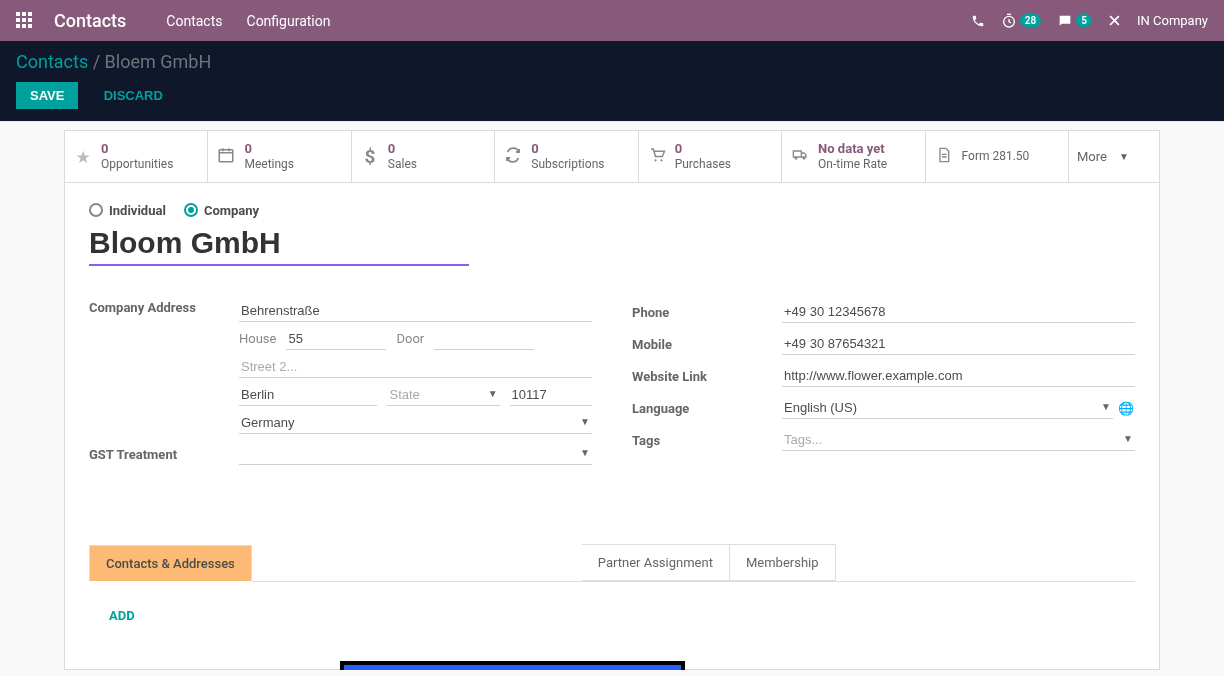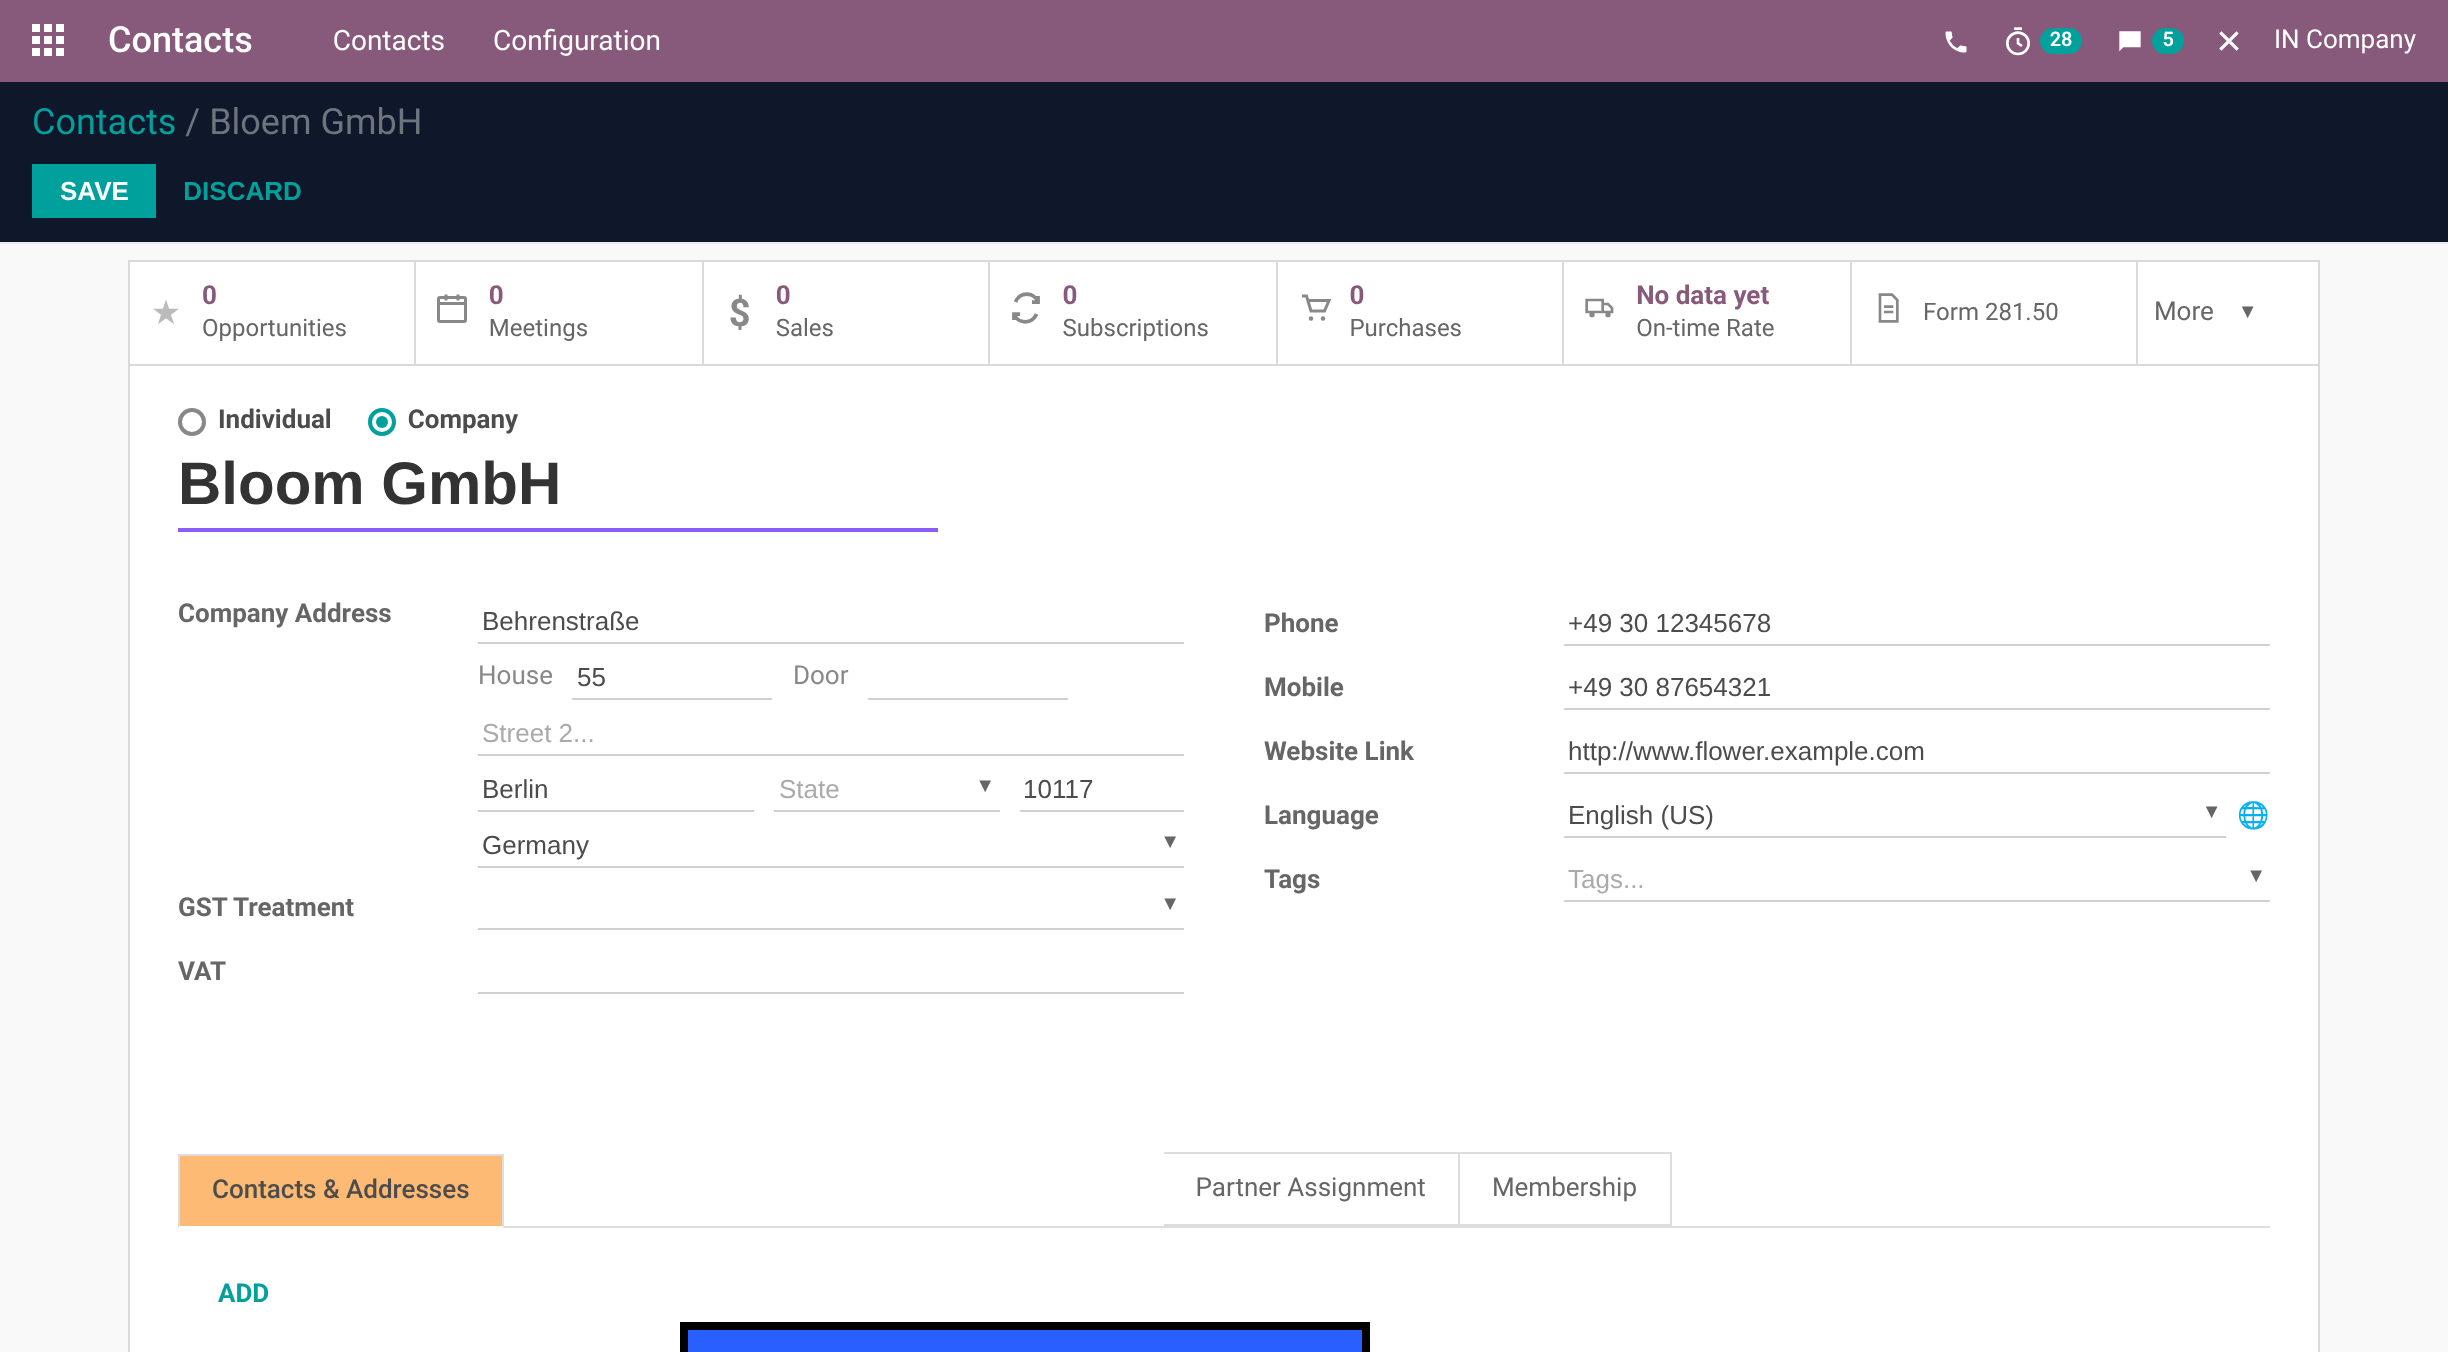--- a/index.html
+++ b/index.html
@@ -10,34 +10,34 @@
   .topbar .brand { font-size: 18px; font-weight: 500; margin-right: 40px; }
   .topbar .nav-item { margin-right: 24px; font-size: 14px; cursor:pointer; }
   .topbar .spacer { flex: 1; }
   .topbar .right-item { margin-left: 16px; display:flex; align-items:center; position:relative; cursor:pointer; }
   .badge { background:#00A09D; color:#fff; font-size:10px; border-radius:8px; padding:1px 5px; margin-left:3px; font-weight:600; }
   .breadcrumb-bar { background:#0f172a; padding: 10px 16px 0 16px; border-bottom:1px solid #e9ecef; }
   .breadcrumb { font-size: 18px; color:#6c757d; }
   .breadcrumb a { color:#00A09D; text-decoration:none; }
   .action-row { padding: 10px 0 12px 0; }
   .btn-save { background:#00A09D; color:#fff; border:none; padding:6px 14px; font-weight:600; font-size:13px; cursor:pointer; margin-right:10px; }
-  .btn-discard { color:#00A09D; background:none; border:none; font-weight:600; font-size:13px; cursor:pointer; }
+  .btn-discard { color:#00A09D; background:none; border:none; font-weight:600; font-size:13px; cursor:pointer;margin-left:12px; }
   .sheet-wrap { padding: 0 8px; display:flex; justify-content:center; }
   .sheet { background:#fff; width:1096px; border:1px solid #d8dadd; margin-top:8px; position:relative; }
   .stat-row { display:flex; border-bottom:1px solid #d8dadd; }
   .stat-btn { flex:1; border-right:1px solid #d8dadd; padding:10px 8px; display:flex; align-items:center; gap:8px; cursor:pointer; min-height:46px; }
   .stat-btn:last-child { border-right:none; }
   .stat-icon { color:#888; font-size:17px; width:20px; text-align:center; flex-shrink:0; }
   .stat-text { line-height:1.25; font-size:12px; }
   .stat-num { font-weight:700; color:#875A7B; font-size:13px; }
   .stat-label { color:#666; }
   .stat-more { flex:0 0 90px; color:#666; }
   .form-body { padding: 20px 24px; }
   .type-row { display:flex; align-items:center; gap:18px; margin-bottom:6px; }
-  .radio-wrap { display:flex; align-items:center; gap:6px; font-weight:700; color:#4c4c4c; font-size:13px; }
+  .radio-wrap { display:flex; align-items:flex-start; gap:6px; font-weight:700; color:#4c4c4c; font-size:13px; }
   .radio-circle { width:14px; height:14px; border:2px solid #888; border-radius:50%; display:inline-block; position:relative; }
   .radio-circle.sel { border-color:#00A09D; }
   .radio-circle.sel::after { content:""; position:absolute; inset:2px; background:#00A09D; border-radius:50%; }
   .name-input { font-size:30px; font-weight:600; color:#333; border:none; border-bottom:2px solid #8b5cf6; padding:2px 0 4px 0; width:380px; outline:none; }
   .avatar-box { position:absolute; right:20px; top:60px; width:92px; height:92px; border:1px solid #ddd; padding:4px; background:#fff; }
   .avatar-box svg { width:100%; height:100%; }
   .cols { display:flex; gap:40px; margin-top:34px; }
   .col { flex:1; }
   .frow { display:flex; align-items:center; margin-bottom:8px; min-height:24px; }
   .flabel { width:150px; font-weight:700; color:#666; font-size:13px; flex-shrink:0; }
@@ -236,24 +236,20 @@
               </div>
             </div>
           </div>
           <div class="frow">
             <div class="flabel">GST Treatment</div>
             <div class="sel-wrap">
               <input class="finput" style="">
               <span class="sel-caret">▼</span>
             </div>
           </div>
-          <div class="frow">
-            <div class="flabel">VAT</div>
-            <input class="finput" style="">
-          </div>
         </div>
 
         <div class="col">
           <div class="frow">
               <div class="flabel">Phone</div>
               <input class="finput" value="+49 30 12345678" style="">
             </div>
           <div class="frow">
               <div class="flabel">Mobile</div>
               <input class="finput" value="+49 30 87654321" style="">

